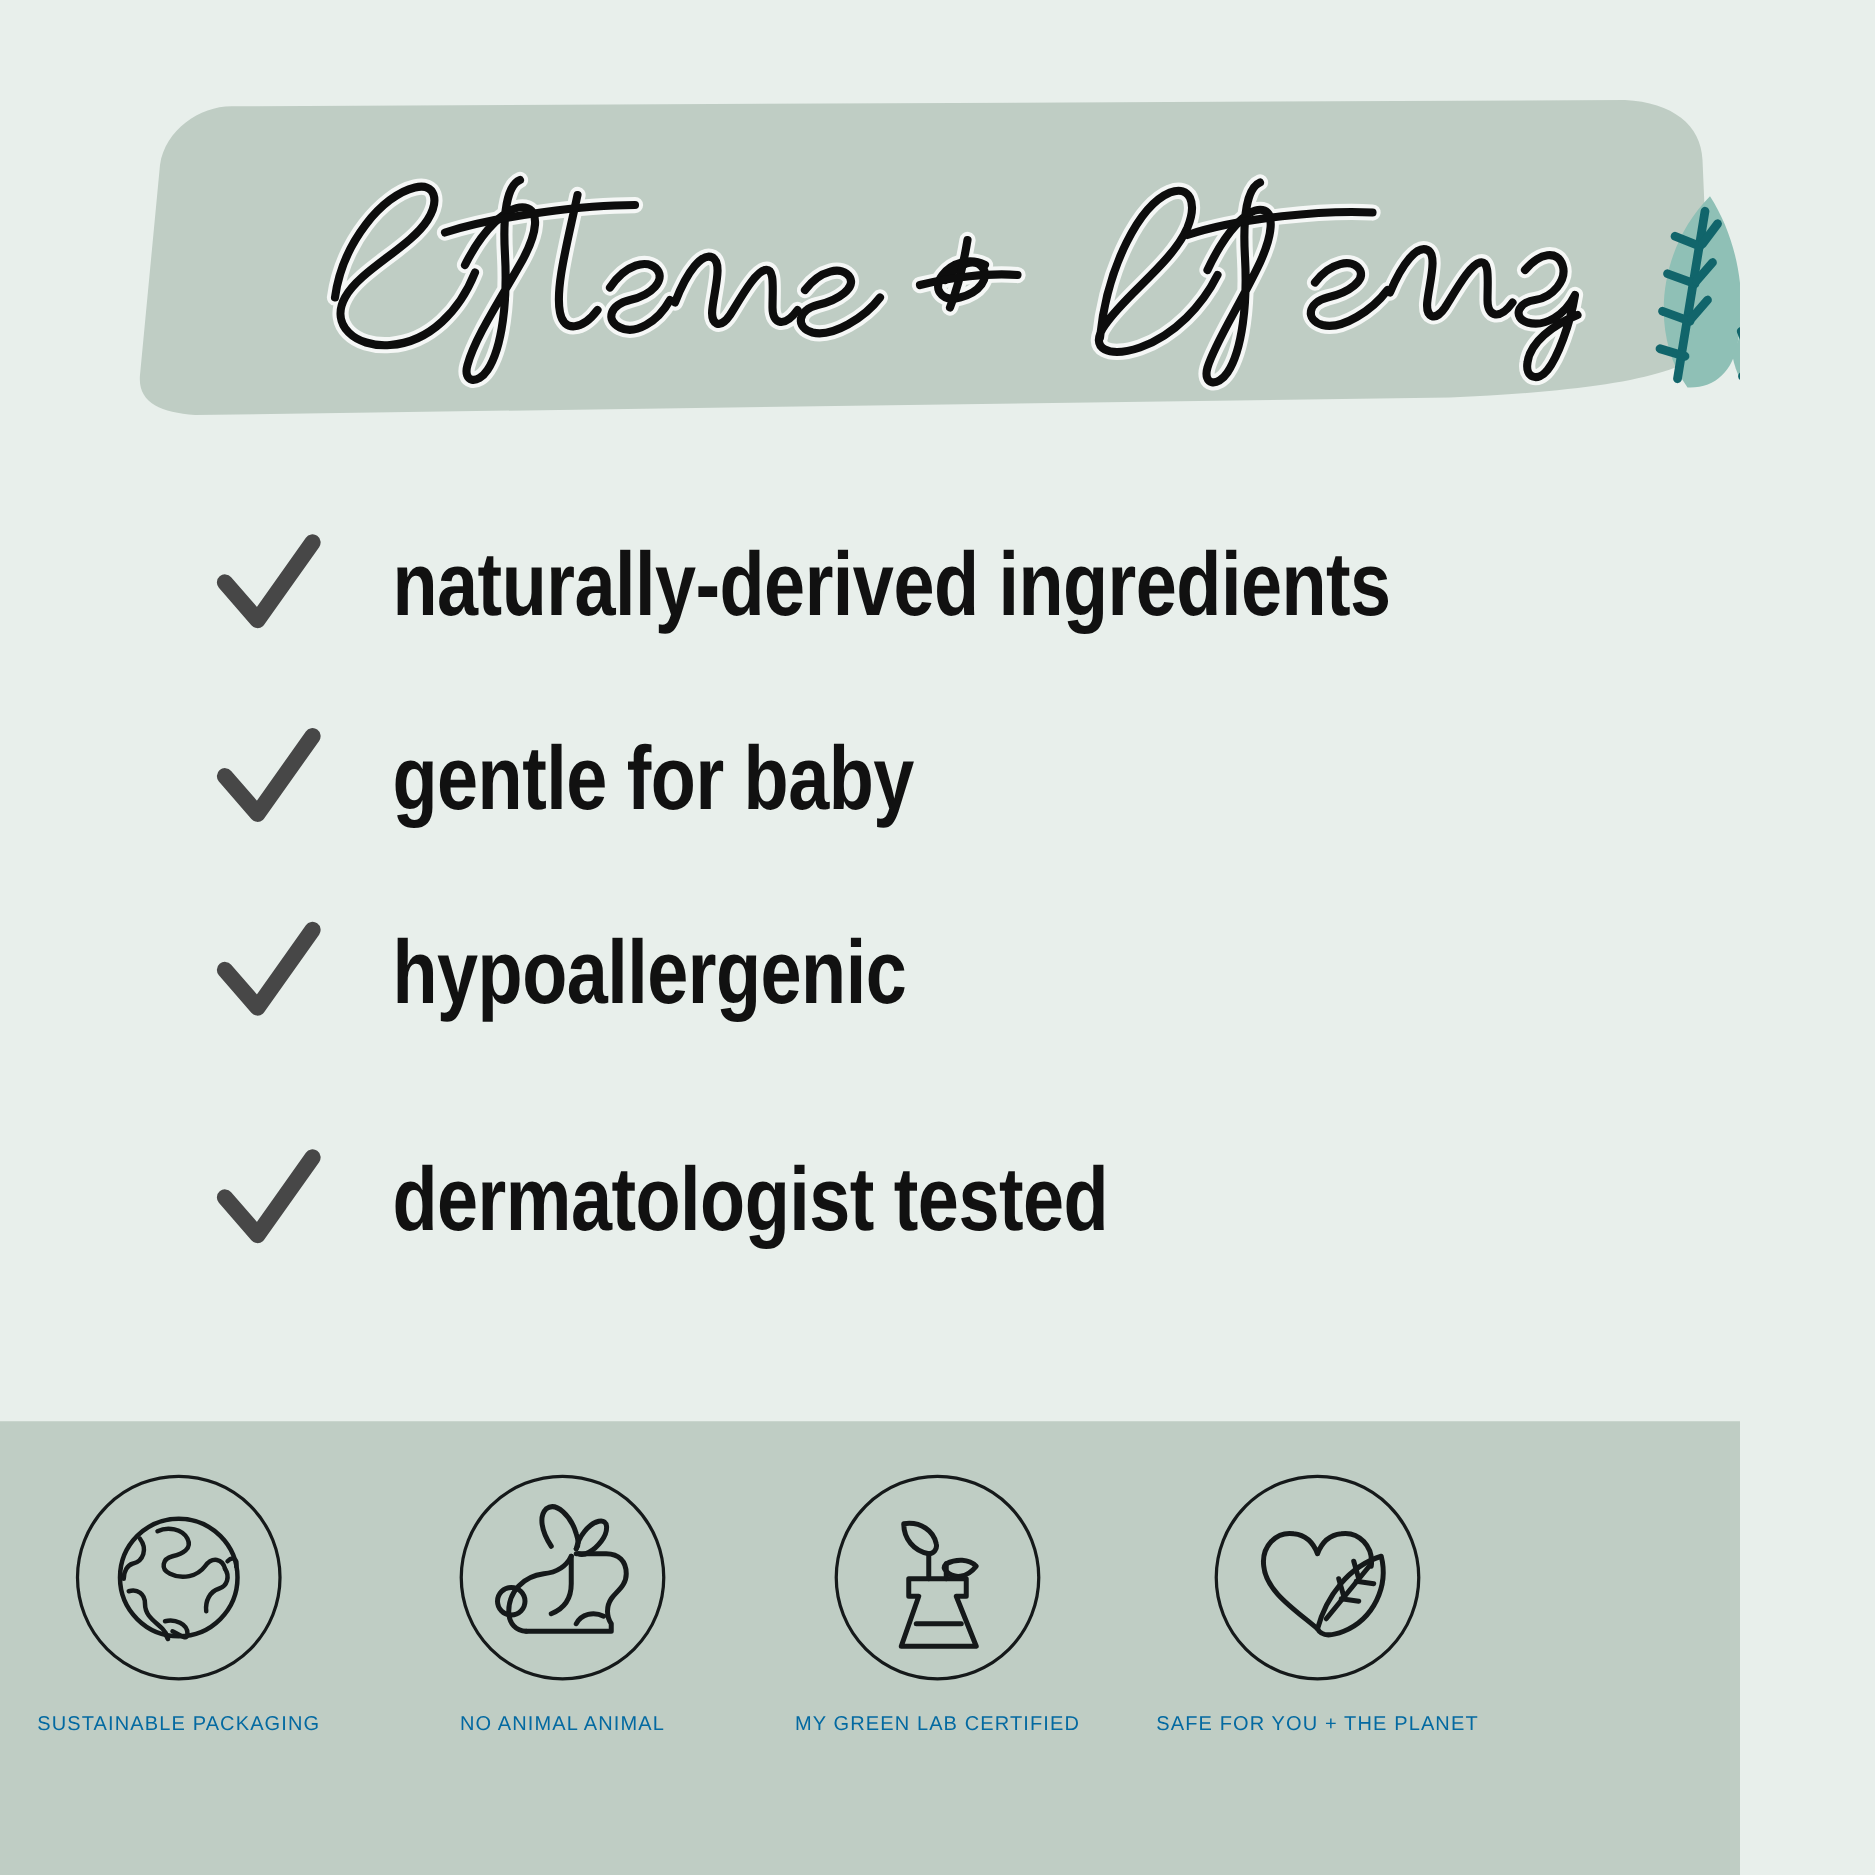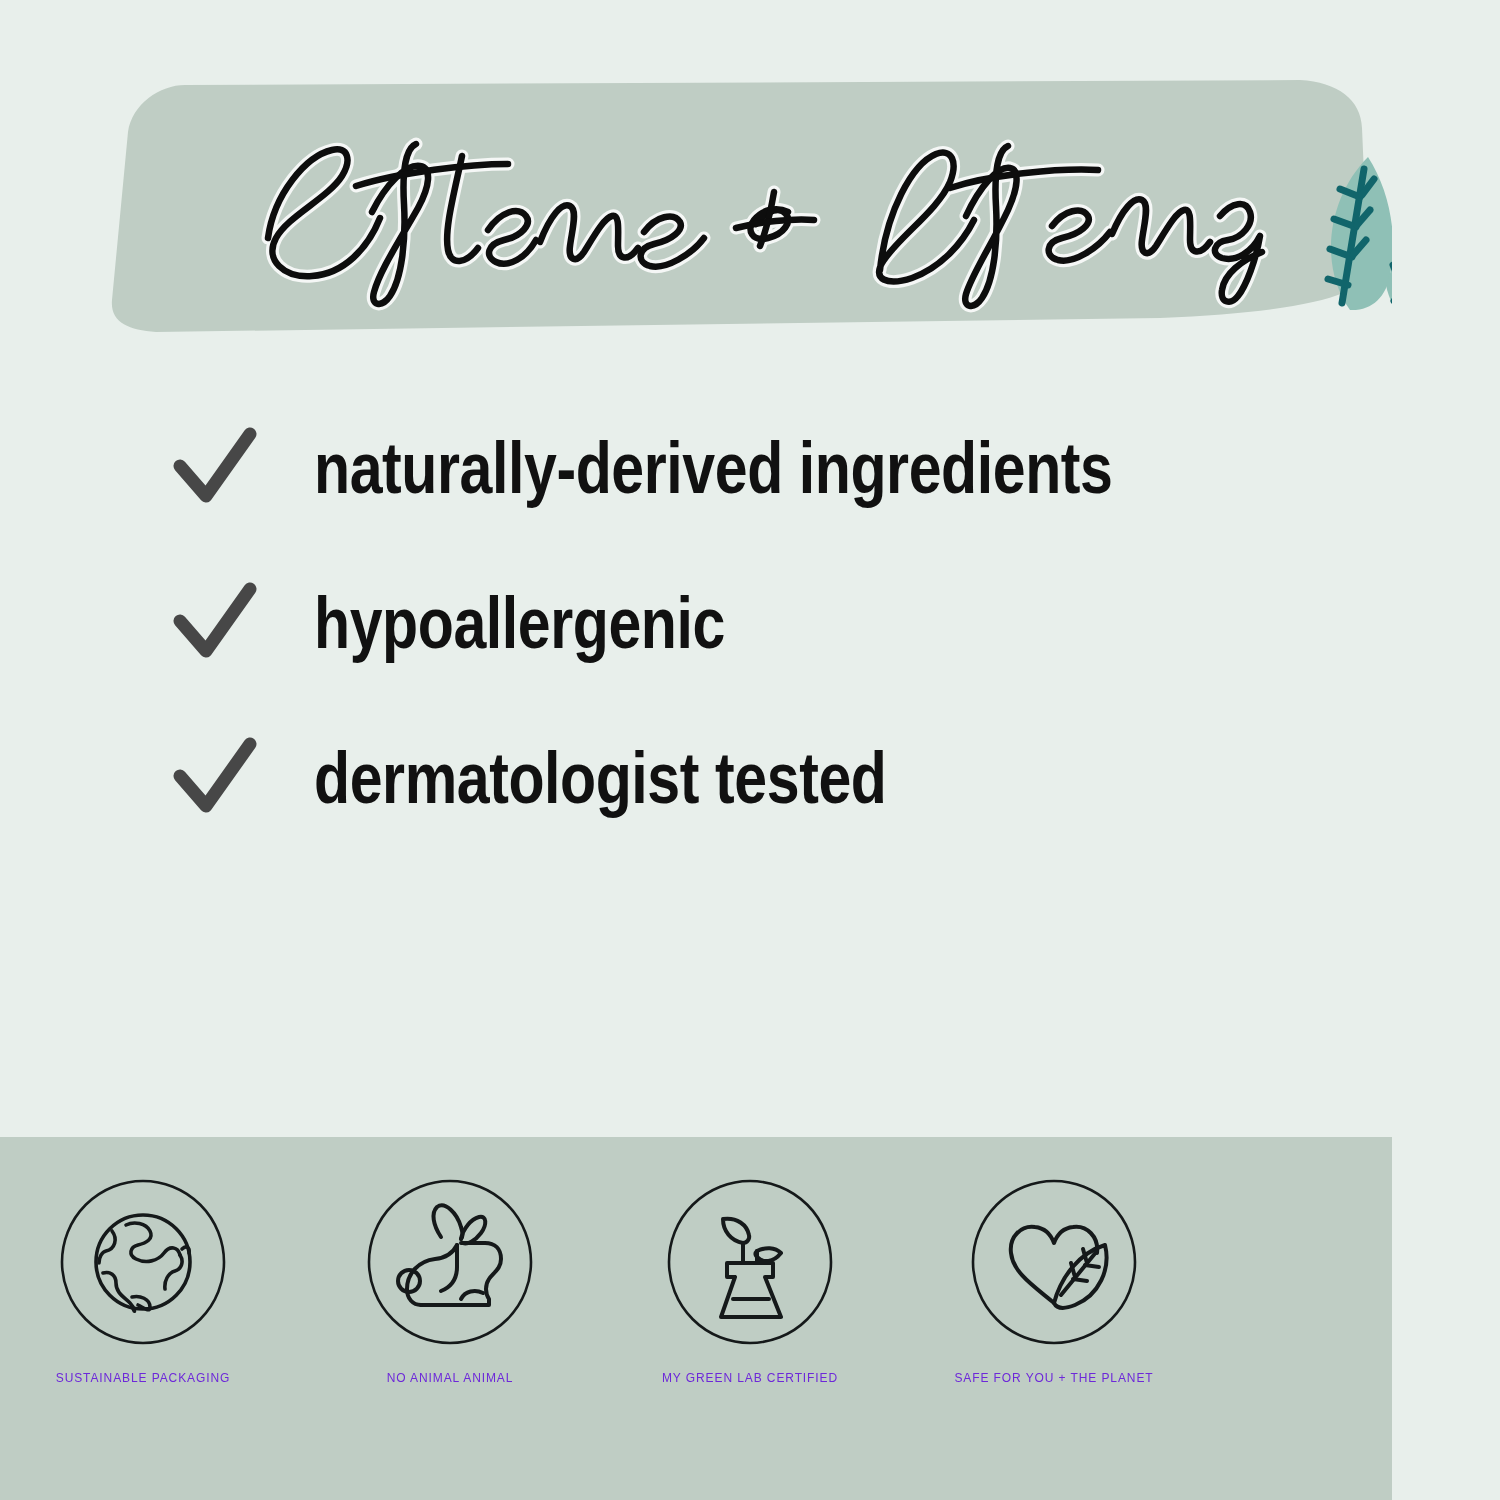--- a/index.html
+++ b/index.html
@@ -58,21 +58,21 @@
   .benefit-row {
     position: absolute;
     left: 170px;
     display: flex;
     align-items: center;
     height: 120px;
   }
   .benefit-row:nth-child(1) { top: 8px; }
   .benefit-row:nth-child(2) { top: 163px; }
   .benefit-row:nth-child(3) { top: 318px; }
-  .benefit-row:nth-child(4) { top: 500px; gap: 41px; }
+  .benefit-row:nth-child(4) { top: 500px; }
 
   .check-icon {
     width: 92px;
     height: 92px;
     flex: 0 0 92px;
     display: block;
   }
   .benefit-label {
     margin-left: 52px;
     font-family: "Liberation Sans", sans-serif;
@@ -105,23 +105,23 @@
     align-items: center;
   }
   .badge-icon {
     width: 170px;
     height: 170px;
     display: block;
   }
   .badge-label {
     margin-top: 24px;
     font-family: "Liberation Sans", sans-serif;
-    font-size: 12px;
+    font-size: 16px;
     letter-spacing: 0.9px;
-    color: #6d28d9;
+    color: #0369a1;
     white-space: nowrap;
     text-align: left;
   }
 </style>
 </head>
 <body>
 
 <div id="stage">
 
   <div id="banner-wrap">
@@ -211,20 +211,26 @@
 
   <div id="benefits">
 
     <div class="benefit-row">
       <svg class="check-icon" viewBox="0 0 92 92">
         <path d="M 10,44 L 36,74 L 80,12" fill="none" stroke="#474747" stroke-width="13" stroke-linecap="round" stroke-linejoin="round"></path>
       </svg>
       <div class="benefit-label">naturally-derived ingredients</div>
     </div>
 
+    <div class="benefit-row">
+      <svg class="check-icon" viewBox="0 0 92 92">
+        <path d="M 10,44 L 36,74 L 80,12" fill="none" stroke="#474747" stroke-width="13" stroke-linecap="round" stroke-linejoin="round"></path>
+      </svg>
+      <div class="benefit-label">gentle for baby</div>
+    </div>
 
     <div class="benefit-row">
       <svg class="check-icon" viewBox="0 0 92 92">
         <path d="M 10,44 L 36,74 L 80,12" fill="none" stroke="#474747" stroke-width="13" stroke-linecap="round" stroke-linejoin="round"></path>
       </svg>
       <div class="benefit-label">hypoallergenic</div>
     </div>
 
     <div class="benefit-row">
       <svg class="check-icon" viewBox="0 0 92 92">

